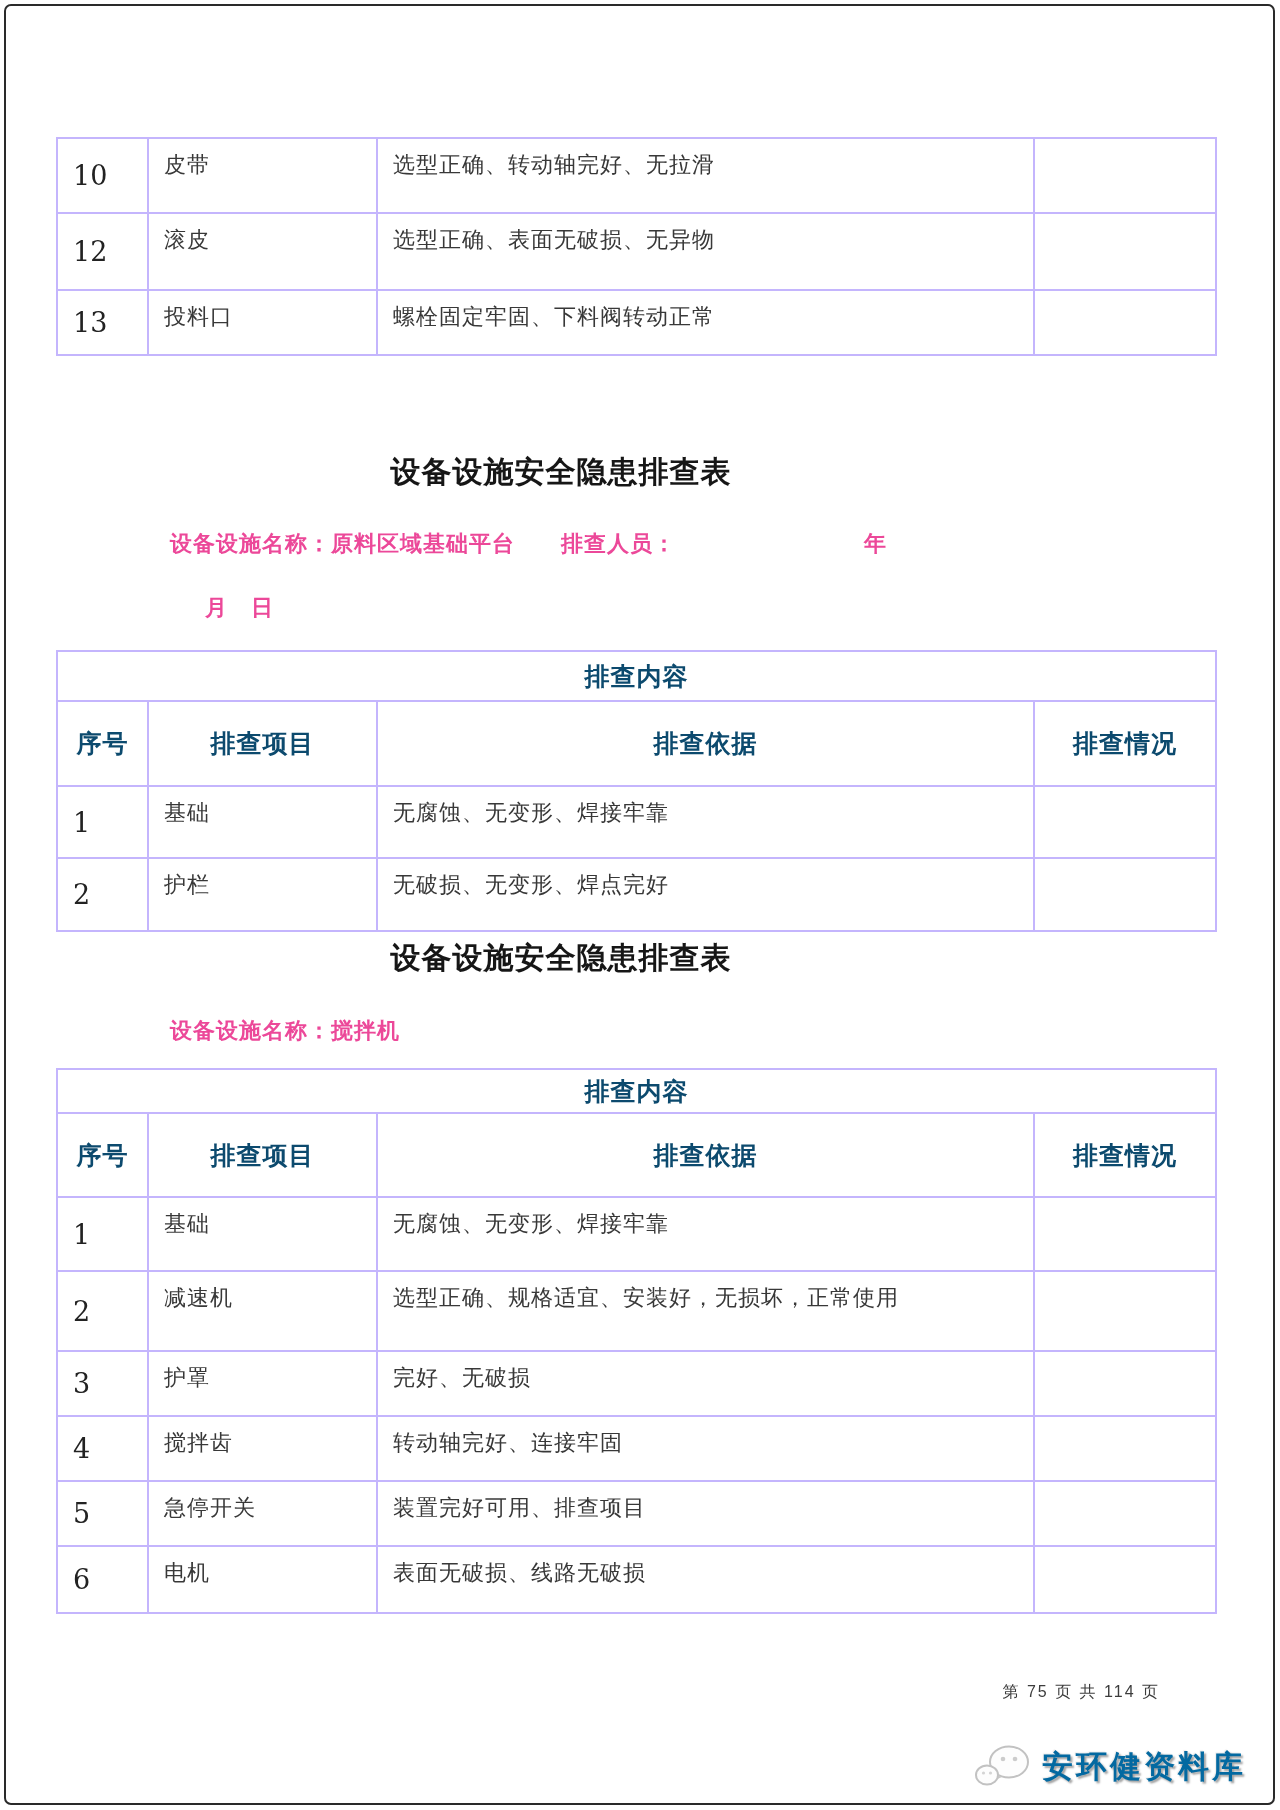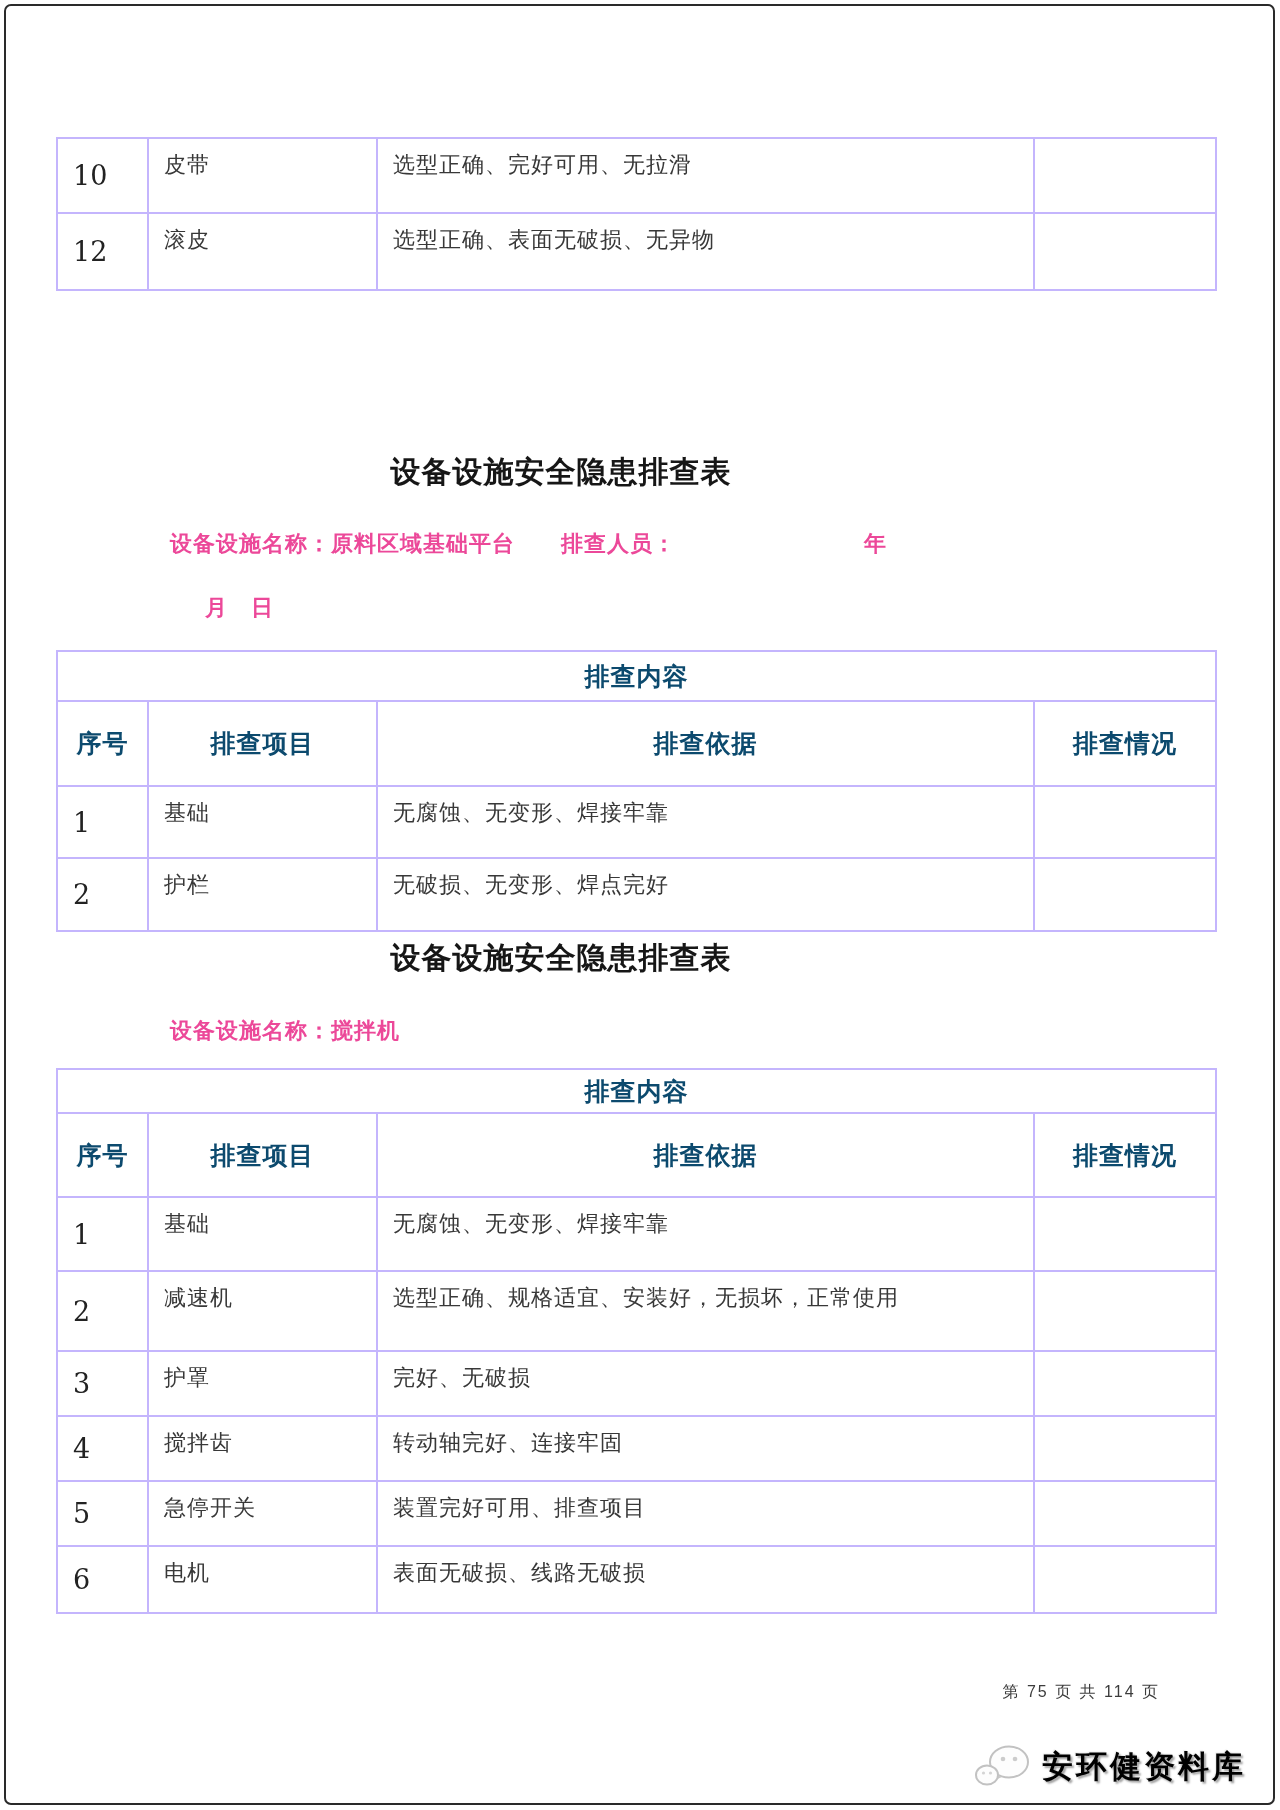--- a/index.html
+++ b/index.html
@@ -72,48 +72,54 @@
     font-family:"Liberation Sans","DejaVu Sans",sans-serif;
     font-size:16px;color:#3c3c3c;letter-spacing:2px;
   }
   .watermark{
     position:absolute;right:34px;top:1744px;
     display:flex;align-items:center;gap:10px;
   }
   .watermark-text{
     font-family:"Liberation Sans","DejaVu Sans",sans-serif;
     font-size:31px;font-weight:bold;letter-spacing:3px;
-    color:#000000;
+    color:#0369a1;
     text-shadow:2px 2px 2px #a3a3a3,-1px -1px 1px #ececec;
     white-space:nowrap;
   }
 </style>
 </head>
 <body>
 
 <div class="page-frame"></div>
 
 <table class="tbl tbl-top">
   <colgroup>
       <col style="width:91px">
       <col style="width:229px">
       <col style="width:657px">
       <col style="width:182px">
     </colgroup>
   <tbody>
     <tr style="height:75px">
       <td class="num">10</td>
       <td class="item">皮带</td>
-      <td class="crit">选型正确、完好可用、无拉滑</td>
+      <td class="crit">选型正确、转动轴完好、无拉滑</td>
       <td class="status"></td>
     </tr>
     <tr style="height:77px">
       <td class="num">12</td>
       <td class="item">滚皮</td>
       <td class="crit">选型正确、表面无破损、无异物</td>
+      <td class="status"></td>
+    </tr>
+    <tr style="height:65px">
+      <td class="num">13</td>
+      <td class="item">投料口</td>
+      <td class="crit">螺栓固定牢固、下料阀转动正常</td>
       <td class="status"></td>
     </tr>
   </tbody>
 </table>
 
 <div class="doc-title title-1">设备设施安全隐患排查表</div>
 
 <div class="meta-line meta-1">
   <span>设备设施名称：原料区域基础平台</span><span class="insp">排查人员：</span><span class="year">年</span>
 </div>

